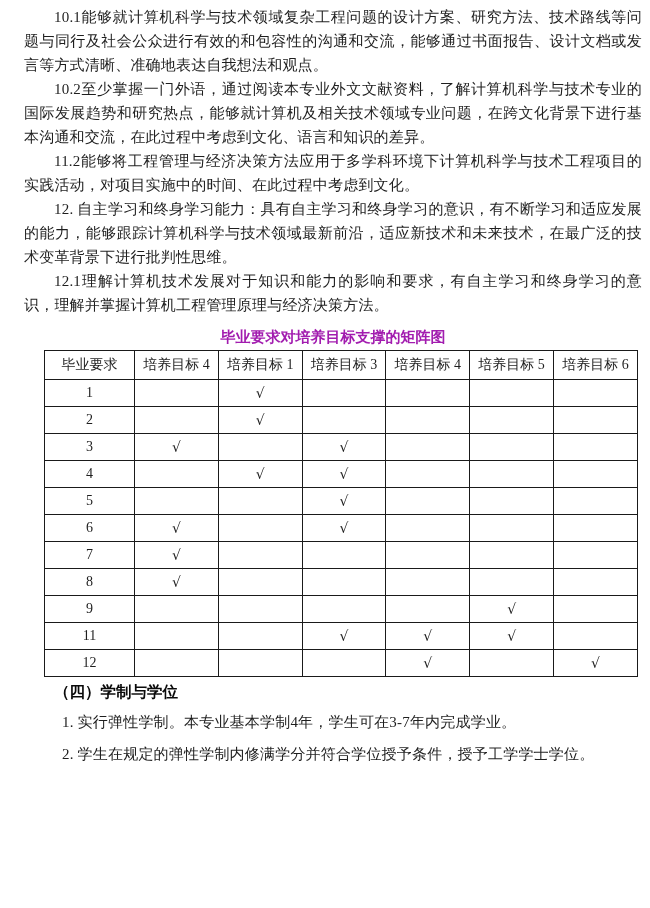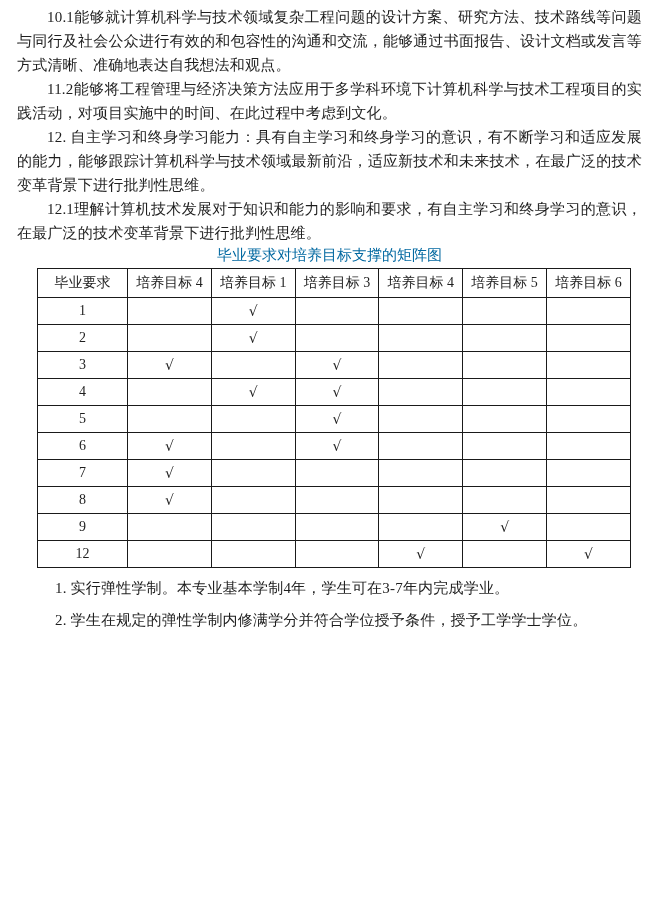--- a/index.html
+++ b/index.html
@@ -11,39 +11,39 @@
     width: 650px;
     height: 908px;
     overflow: hidden;
     font-family: "Liberation Serif", "DejaVu Serif", serif;
     color: #1e1e1e;
   }
   .page {
     box-sizing: border-box;
     width: 650px;
     height: 908px;
-    padding: 5px 8px 0 17px;
+    padding: 5px 8px 0 24px;
     background: #ffffff;
   }
   .para {
     margin: 0;
     font-size: 15px;
     line-height: 24px;
     text-align: justify;
     text-indent: 2em;
     letter-spacing: 0.2px;
   }
   .matrix-title {
-    margin: 1px 0 5px 0;
+    margin: 11px 0 5px 0;
     text-align: center;
     font-family: "Liberation Sans", "DejaVu Sans", sans-serif;
-    font-weight: normal;
+    font-weight: bold;
     font-size: 15px;
     line-height: 17px;
-    color: #0369a1;
+    color: #a21caf;
   }
   table.matrix {
     border-collapse: collapse;
     table-layout: fixed;
     margin-left: 20px;
     width: 593px;
   }
   table.matrix col.c-req { width: 90px; }
   table.matrix col.c-obj { width: 83.8px; }
   table.matrix th, table.matrix td {
@@ -78,23 +78,24 @@
     letter-spacing: 0.2px;
   }
 </style>
 </head>
 <body>
 
 <div class="page">
 
   <div class="body-text">
     <p class="para">10.1能够就计算机科学与技术领域复杂工程问题的设计方案、研究方法、技术路线等问题与同行及社会公众进行有效的和包容性的沟通和交流，能够通过书面报告、设计文档或发言等方式清晰、准确地表达自我想法和观点。</p>
+    <p class="para">10.2至少掌握一门外语，通过阅读本专业外文文献资料，了解计算机科学与技术专业的国际发展趋势和研究热点，能够就计算机及相关技术领域专业问题，在跨文化背景下进行基本沟通和交流，在此过程中考虑到文化、语言和知识的差异。</p>
     <p class="para">11.2能够将工程管理与经济决策方法应用于多学科环境下计算机科学与技术工程项目的实践活动，对项目实施中的时间、在此过程中考虑到文化。</p>
     <p class="para">12. 自主学习和终身学习能力：具有自主学习和终身学习的意识，有不断学习和适应发展的能力，能够跟踪计算机科学与技术领域最新前沿，适应新技术和未来技术，在最广泛的技术变革背景下进行批判性思维。</p>
-    <p class="para">12.1理解计算机技术发展对于知识和能力的影响和要求，有自主学习和终身学习的意识，在最广泛的技术变革背景下进行批判性思维。</p>
+    <p class="para">12.1理解计算机技术发展对于知识和能力的影响和要求，有自主学习和终身学习的意识，理解并掌握计算机工程管理原理与经济决策方法。</p>
   </div>
 
   <h3 class="matrix-title">毕业要求对培养目标支撑的矩阵图</h3>
 
   <table class="matrix">
     <colgroup id="matrix-cols">
         <col class="c-req">
         <col class="c-obj">
         <col class="c-obj">
         <col class="c-obj">
@@ -189,30 +190,40 @@
         <tr>
           <td>9</td>
           <td></td>
           <td></td>
           <td></td>
           <td></td>
           <td class="check">√</td>
           <td></td>
         </tr>
         <tr>
+          <td>11</td>
+          <td></td>
+          <td></td>
+          <td class="check">√</td>
+          <td class="check">√</td>
+          <td class="check">√</td>
+          <td></td>
+        </tr>
+        <tr>
           <td>12</td>
           <td></td>
           <td></td>
           <td></td>
           <td class="check">√</td>
           <td></td>
           <td class="check">√</td>
         </tr>
       </tbody>
   </table>
 
+  <h4 class="section-heading">（四）学制与学位</h4>
 
   <div class="list-block">
     <p class="list-item">1. 实行弹性学制。本专业基本学制4年，学生可在3-7年内完成学业。</p>
     <p class="list-item">2. 学生在规定的弹性学制内修满学分并符合学位授予条件，授予工学学士学位。</p>
   </div>
 
 </div>
 
 </body></html>

